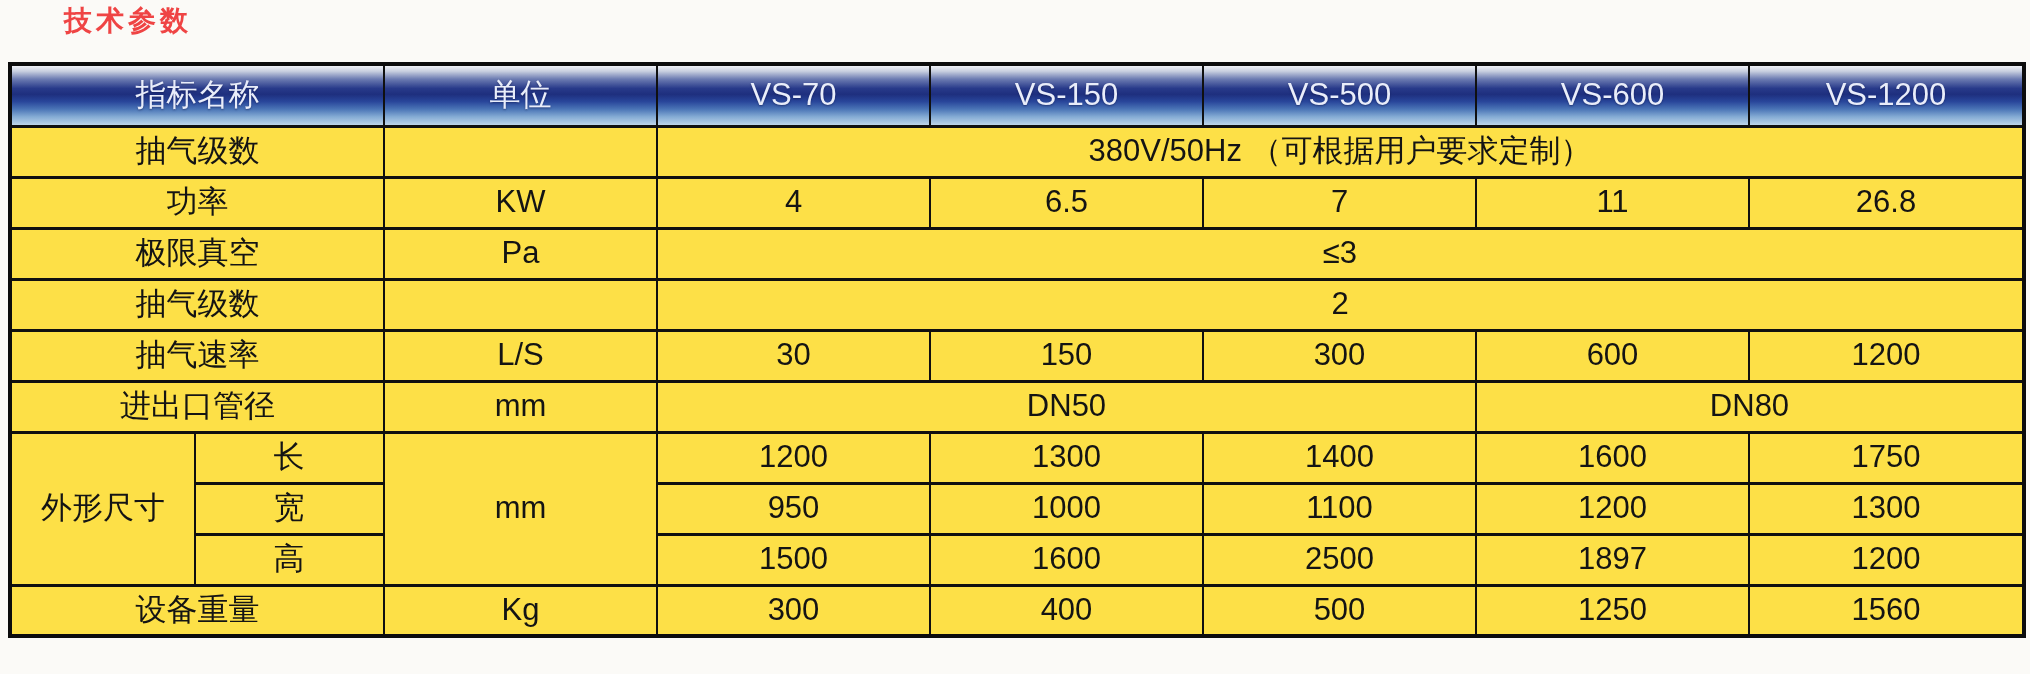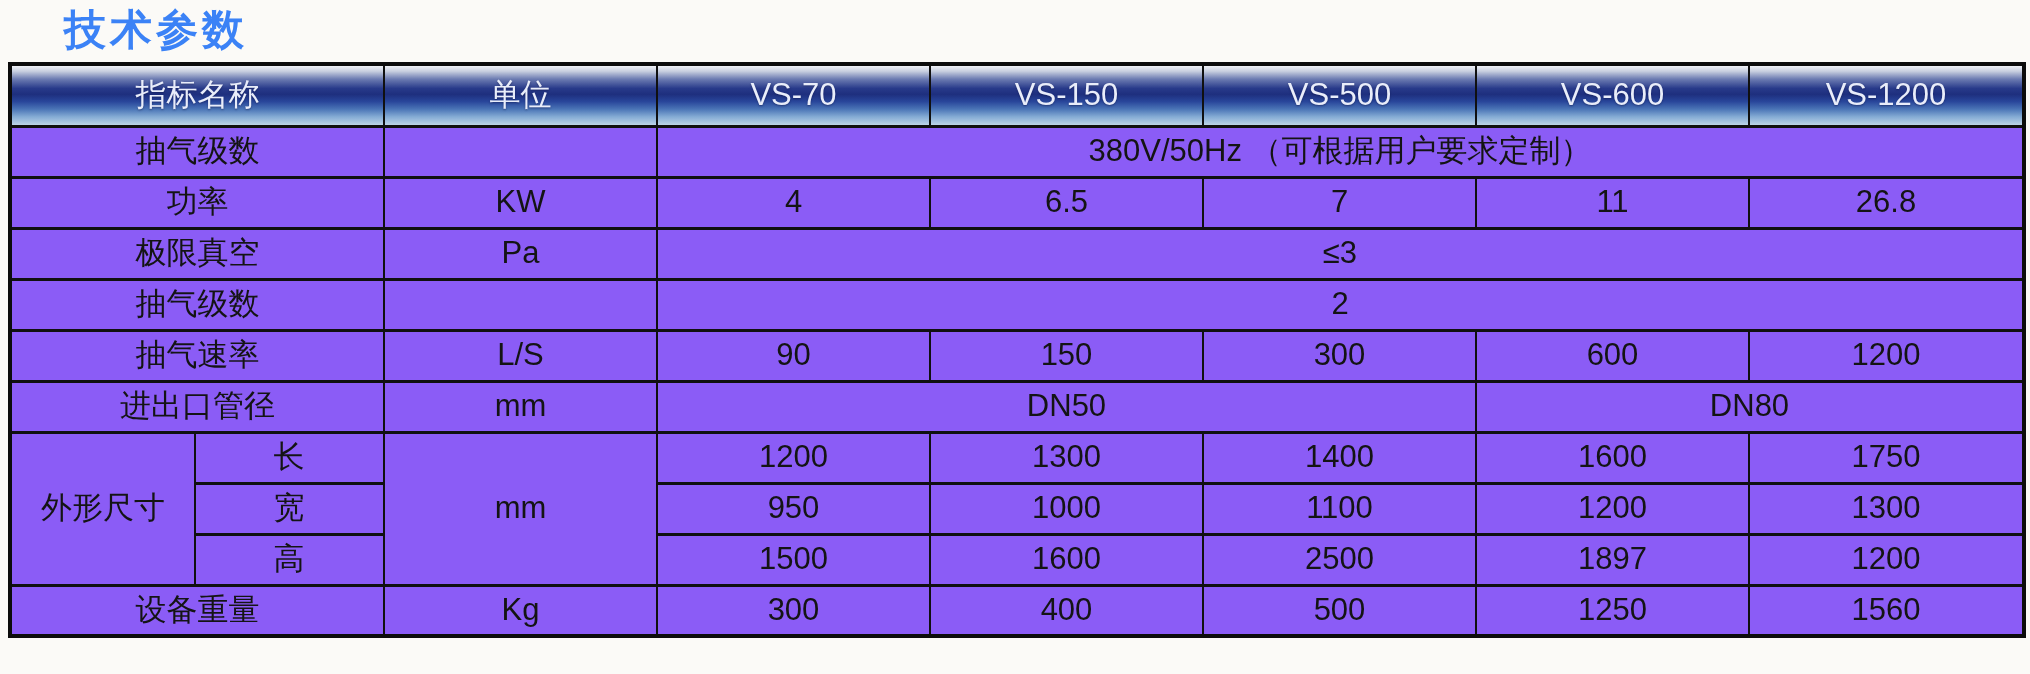--- a/index.html
+++ b/index.html
@@ -6,30 +6,30 @@
   html, body { margin: 0; padding: 0; }
   body {
     width: 2030px; height: 674px;
     background: #fbfaf7;
     font-family: "Liberation Sans", "DejaVu Sans", sans-serif;
     position: relative;
     overflow: hidden;
   }
   .page-title {
     position: absolute; left: 64px; top: 2px;
-    font-size: 42px; font-weight: 700; color: #3b82f6;
+    font-size: 28px; font-weight: 700; color: #ef4444;
     letter-spacing: 4px;
     white-space: nowrap;
   }
   table.spec {
     position: absolute; left: 8px; top: 62px;
     width: 2014px;
     border-collapse: collapse;
     table-layout: fixed;
-    background: #8b5cf6;
+    background: #fde047;
     border: 4px solid #0c0c0c;
   }
   .spec th, .spec td {
     border-left: 2px solid #101010;
     border-right: 2px solid #101010;
     border-top: 3px solid #101010;
     border-bottom: 3px solid #101010;
     text-align: center;
     vertical-align: middle;
     padding: 0;
@@ -104,21 +104,21 @@
 
   <tr>
     <td colspan="2">抽气级数</td>
     <td></td>
     <td colspan="5">2</td>
   </tr>
 
   <tr>
     <td colspan="2">抽气速率</td>
     <td>L/S</td>
-    <td>90</td>
+    <td>30</td>
     <td>150</td>
     <td>300</td>
     <td>600</td>
     <td>1200</td>
   </tr>
 
   <tr>
     <td colspan="2">进出口管径</td>
     <td>mm</td>
     <td colspan="3">DN50</td>

